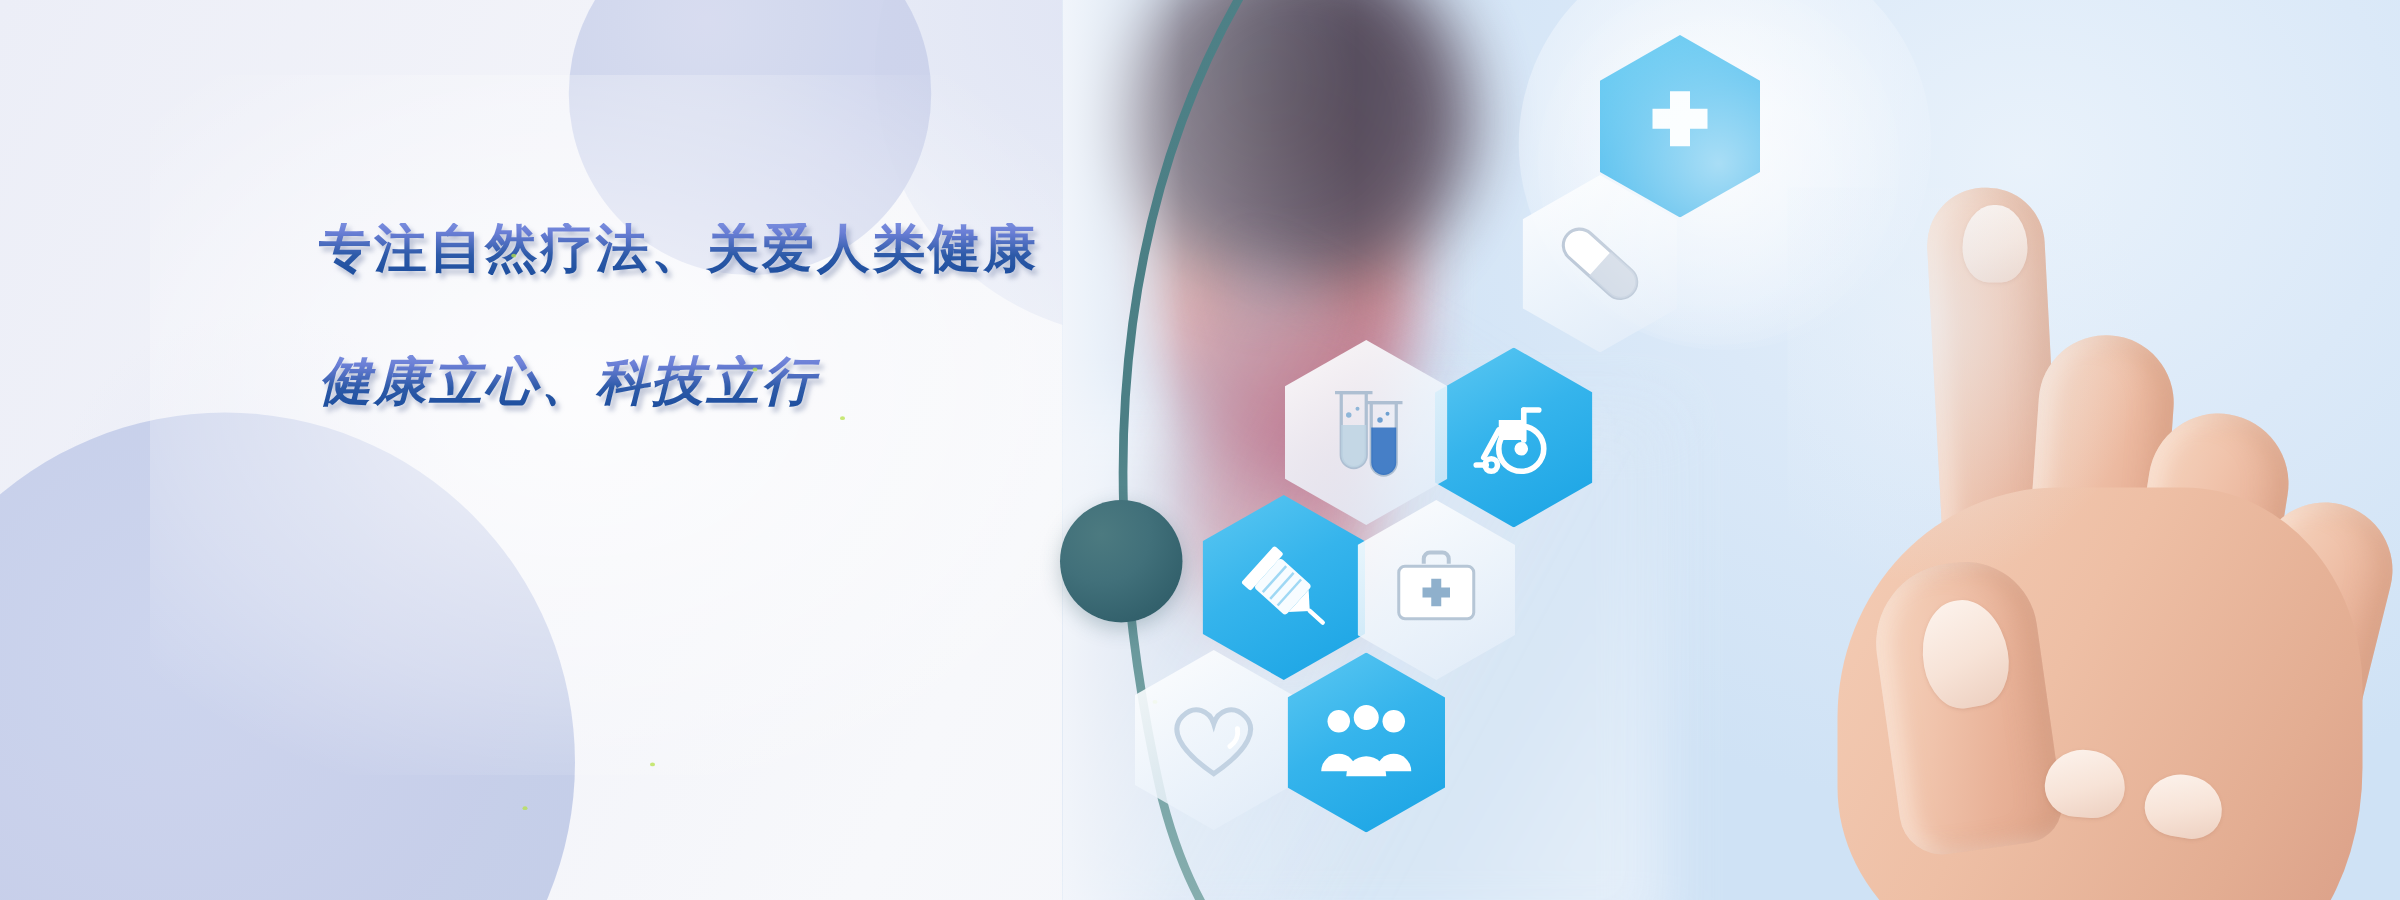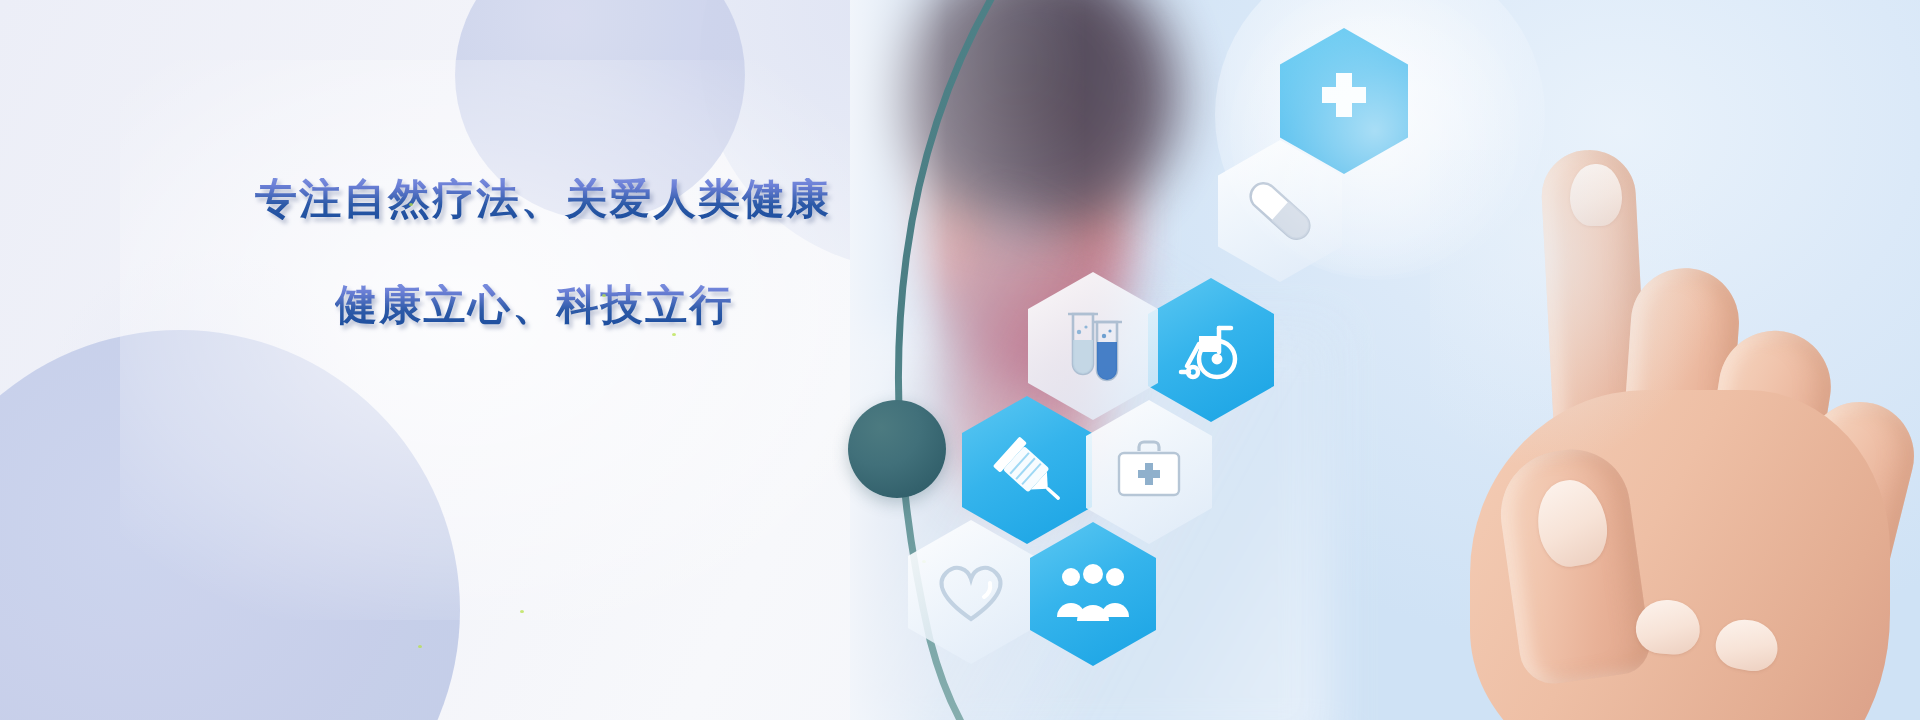--- a/index.html
+++ b/index.html
@@ -53,21 +53,21 @@
   .head-line{
     font-weight:bold;
     letter-spacing:.055em;
     white-space:nowrap;
     background:linear-gradient(180deg,#7a8ede 0%,#6b7fd6 18%,#2d5aa8 62%,#1d4e9e 100%);
     -webkit-background-clip:text;background-clip:text;
     color:transparent;-webkit-text-fill-color:transparent;
     filter:drop-shadow(3px 4px 2px rgba(90,105,150,.38));
   }
   #head-line-1{font-size:42px;line-height:1;}
-  #head-line-2{font-size:42px;line-height:1;margin-top:64px;margin-left:80px;}
+  #head-line-2{font-size:42px;line-height:1;margin-top:64px;font-style:italic;}
 
   
   #photo{
     position:absolute;left:850px;top:0;width:1070px;height:720px;
     overflow:hidden;
     z-index:3;
   }
   
   #photo-bg{
     position:absolute;inset:0;

